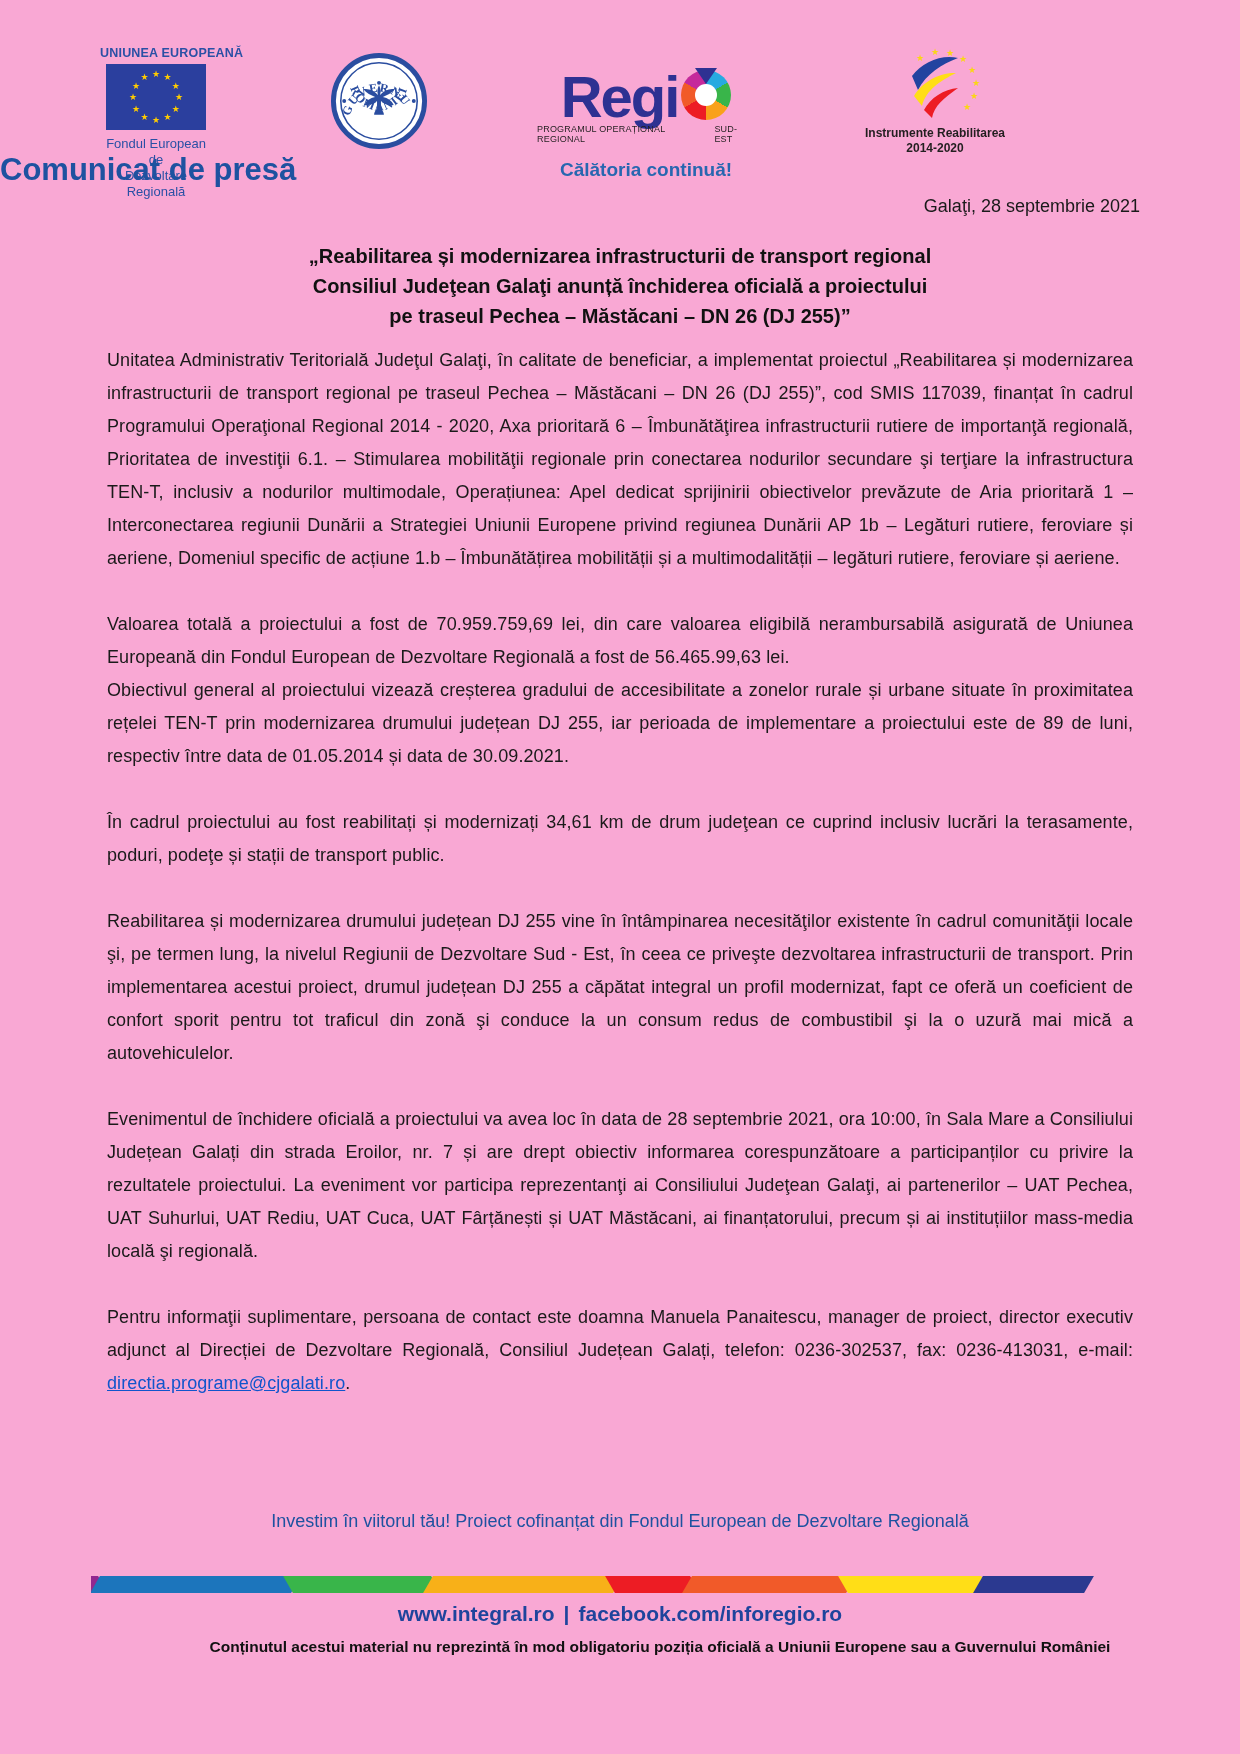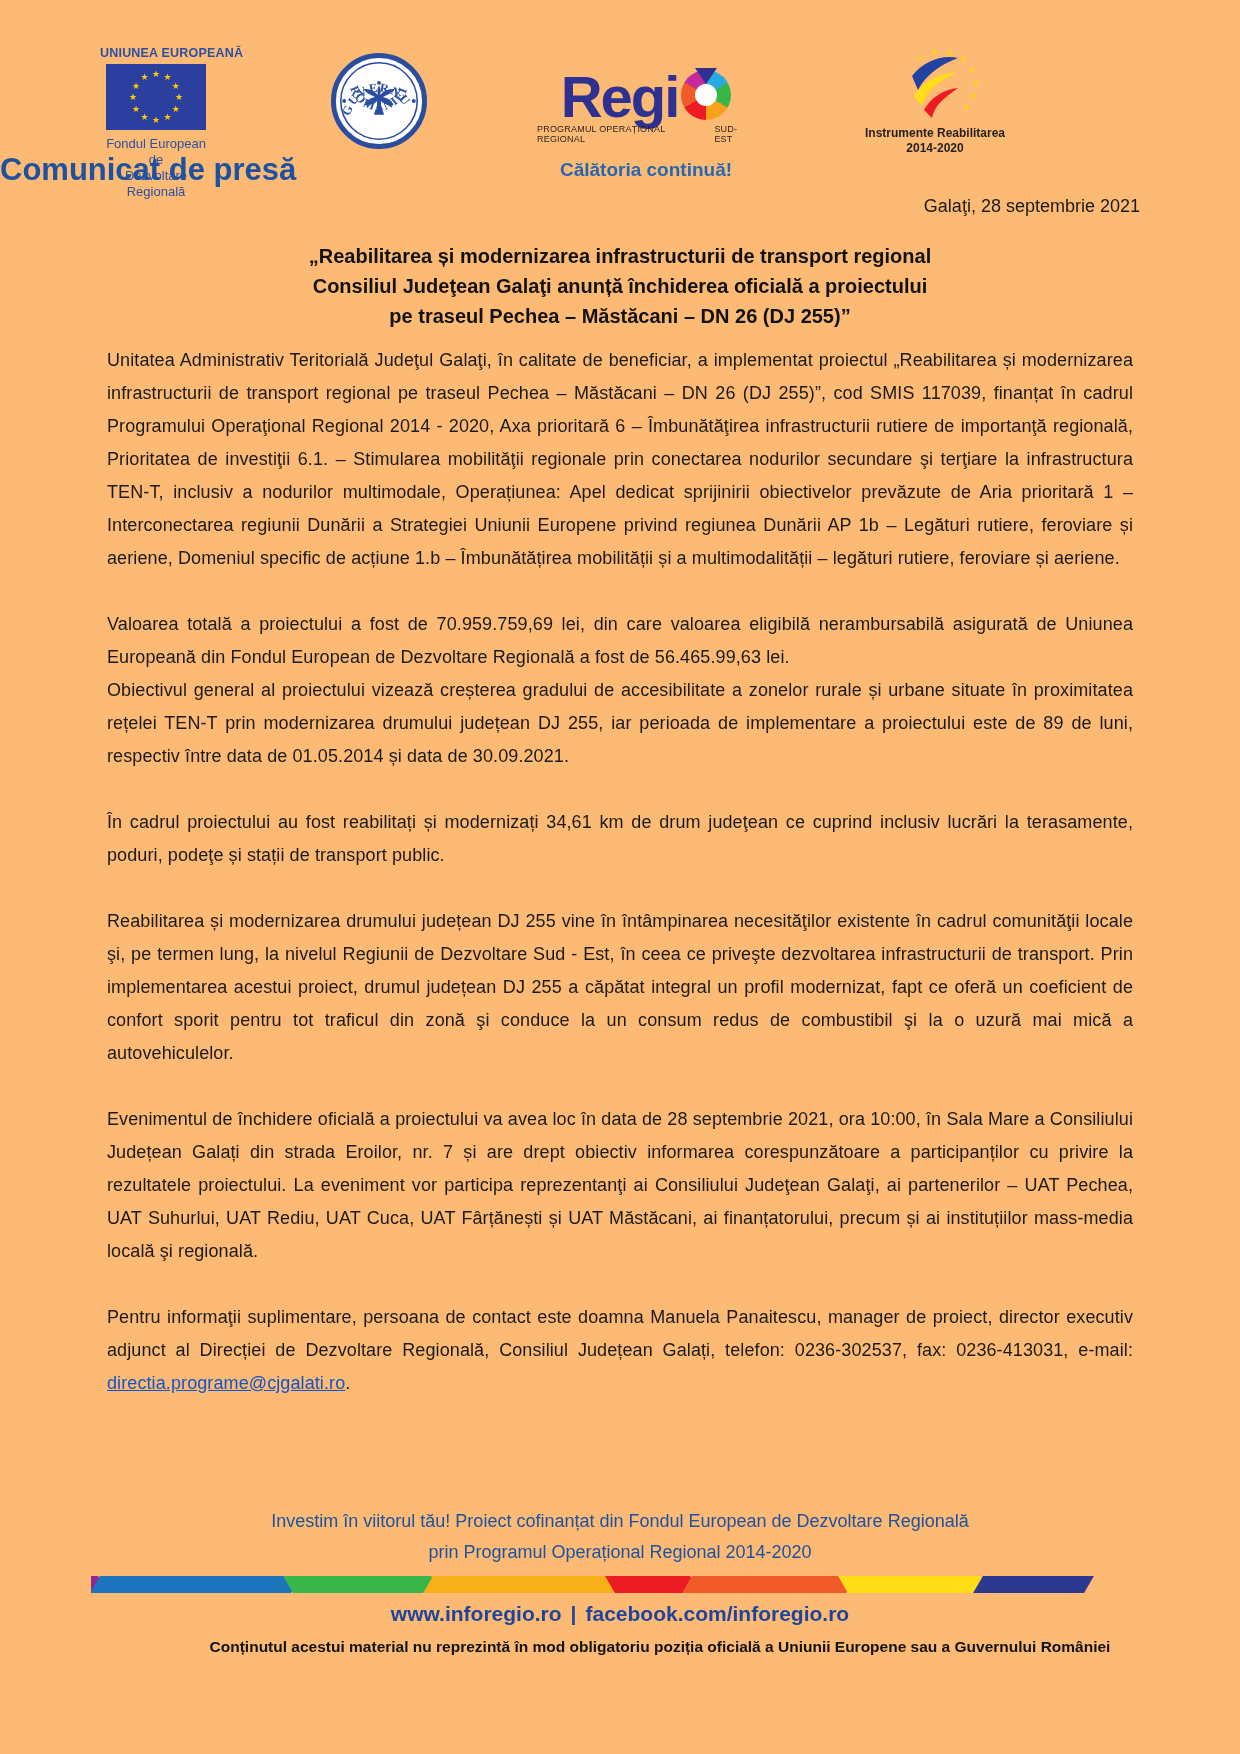--- a/index.html
+++ b/index.html
@@ -1,16 +1,16 @@
 <!DOCTYPE html>
 <html><head>
 <meta charset="utf-8">
 <style>
   html,body{margin:0;padding:0;background:#e9e9e9;}
-  .page{position:relative;width:1240px;height:1754px;margin:0 auto;background:#fdba74;
+  .page{position:relative;width:1240px;height:1754px;margin:0 auto;background:#f9a8d4;
         font-family:"Liberation Sans",sans-serif;color:#1a1a1a;overflow:hidden;}
 
   
   .eu-logo{position:absolute;left:100px;top:46px;width:112px;text-align:center;color:#2a50a5;}
   .eu-top{font-size:12.5px;font-weight:bold;letter-spacing:.2px;white-space:nowrap;}
   .eu-flag{position:relative;width:100px;height:66px;background:#2b3f9e;margin:4px auto 6px;}
   .eu-star{position:absolute;font-size:9px;line-height:1;transform:translate(-50%,-50%);}
   .eu-bottom{font-size:13px;line-height:16px;font-weight:500;}
 
   .gov-logo{position:absolute;left:330px;top:52px;width:98px;height:98px;}
@@ -163,33 +163,32 @@
     <p>În cadrul proiectului au fost reabilitați și modernizați 34,61 km de drum judeţean ce cuprind inclusiv lucrări la terasamente, poduri, podeţe și stații de transport public.</p>
     <p>Reabilitarea și modernizarea drumului județean DJ 255 vine în întâmpinarea necesităţilor existente în cadrul comunităţii locale şi, pe termen lung, la nivelul Regiunii de Dezvoltare Sud - Est, în ceea ce priveşte dezvoltarea infrastructurii de transport. Prin implementarea acestui proiect, drumul județean DJ 255 a căpătat integral un profil modernizat, fapt ce oferă un coeficient de confort sporit pentru tot traficul din zonă şi conduce la un consum redus de combustibil şi la o uzură mai mică a autovehiculelor.</p>
     <p>Evenimentul de închidere oficială a proiectului va avea loc în data de 28 septembrie 2021, ora 10:00, în Sala Mare a Consiliului Județean Galați din strada Eroilor, nr. 7 și are drept obiectiv informarea corespunzătoare a participanților cu privire la rezultatele proiectului. La eveniment vor participa reprezentanţi ai Consiliului Judeţean Galaţi, ai partenerilor – UAT Pechea, UAT Suhurlui, UAT Rediu, UAT Cuca, UAT Fârțănești și UAT Măstăcani, ai finanțatorului, precum și ai instituțiilor mass-media locală şi regională.</p>
     <p>
       <span>Pentru informaţii suplimentare, persoana de contact este doamna Manuela Panaitescu, manager de proiect, director executiv adjunct al Direcției de Dezvoltare Regională, Consiliul Județean Galați, telefon: 0236-302537, fax: 0236-413031, e-mail: </span><a class="email" href="#">directia.programe@cjgalati.ro</a><span>.</span>
     </p>
   </div>
 
   <div class="footer-co">
     <div>Investim în viitorul tău! Proiect cofinanțat din Fondul European de Dezvoltare Regională</div>
-    <div>prin Programul Operațional Regional 2014-2020</div>
   </div>
 
   <div class="rainbow">
       <div class="stripe-seg" style="background: rgb(146, 39, 143); width: 1.5%; transform: skewX(30deg);"></div>
       <div class="stripe-seg" style="background: rgb(28, 117, 188); width: 19%; transform: skewX(-30deg);"></div>
       <div class="stripe-seg" style="background: rgb(57, 181, 74); width: 14%; transform: skewX(30deg);"></div>
       <div class="stripe-seg" style="background: rgb(248, 176, 24); width: 18%; transform: skewX(-30deg);"></div>
       <div class="stripe-seg" style="background: rgb(237, 28, 36); width: 8%; transform: skewX(30deg);"></div>
       <div class="stripe-seg" style="background: rgb(241, 90, 41); width: 15.5%; transform: skewX(-30deg);"></div>
       <div class="stripe-seg" style="background: rgb(255, 222, 23); width: 13.5%; transform: skewX(30deg);"></div>
       <div class="stripe-seg" style="background: rgb(43, 57, 144); width: 10.5%; transform: skewX(-30deg);"></div>
     </div>
 
   <div class="footer-links">
-    <span>www.inforegio.ro</span><span class="sep">|</span><span>facebook.com/inforegio.ro</span>
+    <span>www.integral.ro</span><span class="sep">|</span><span>facebook.com/inforegio.ro</span>
   </div>
 
   <div class="disclaimer">Conținutul acestui material nu reprezintă în mod obligatoriu poziția oficială a Uniunii Europene sau a Guvernului României</div>
 
 </div>
 
 </body></html>

